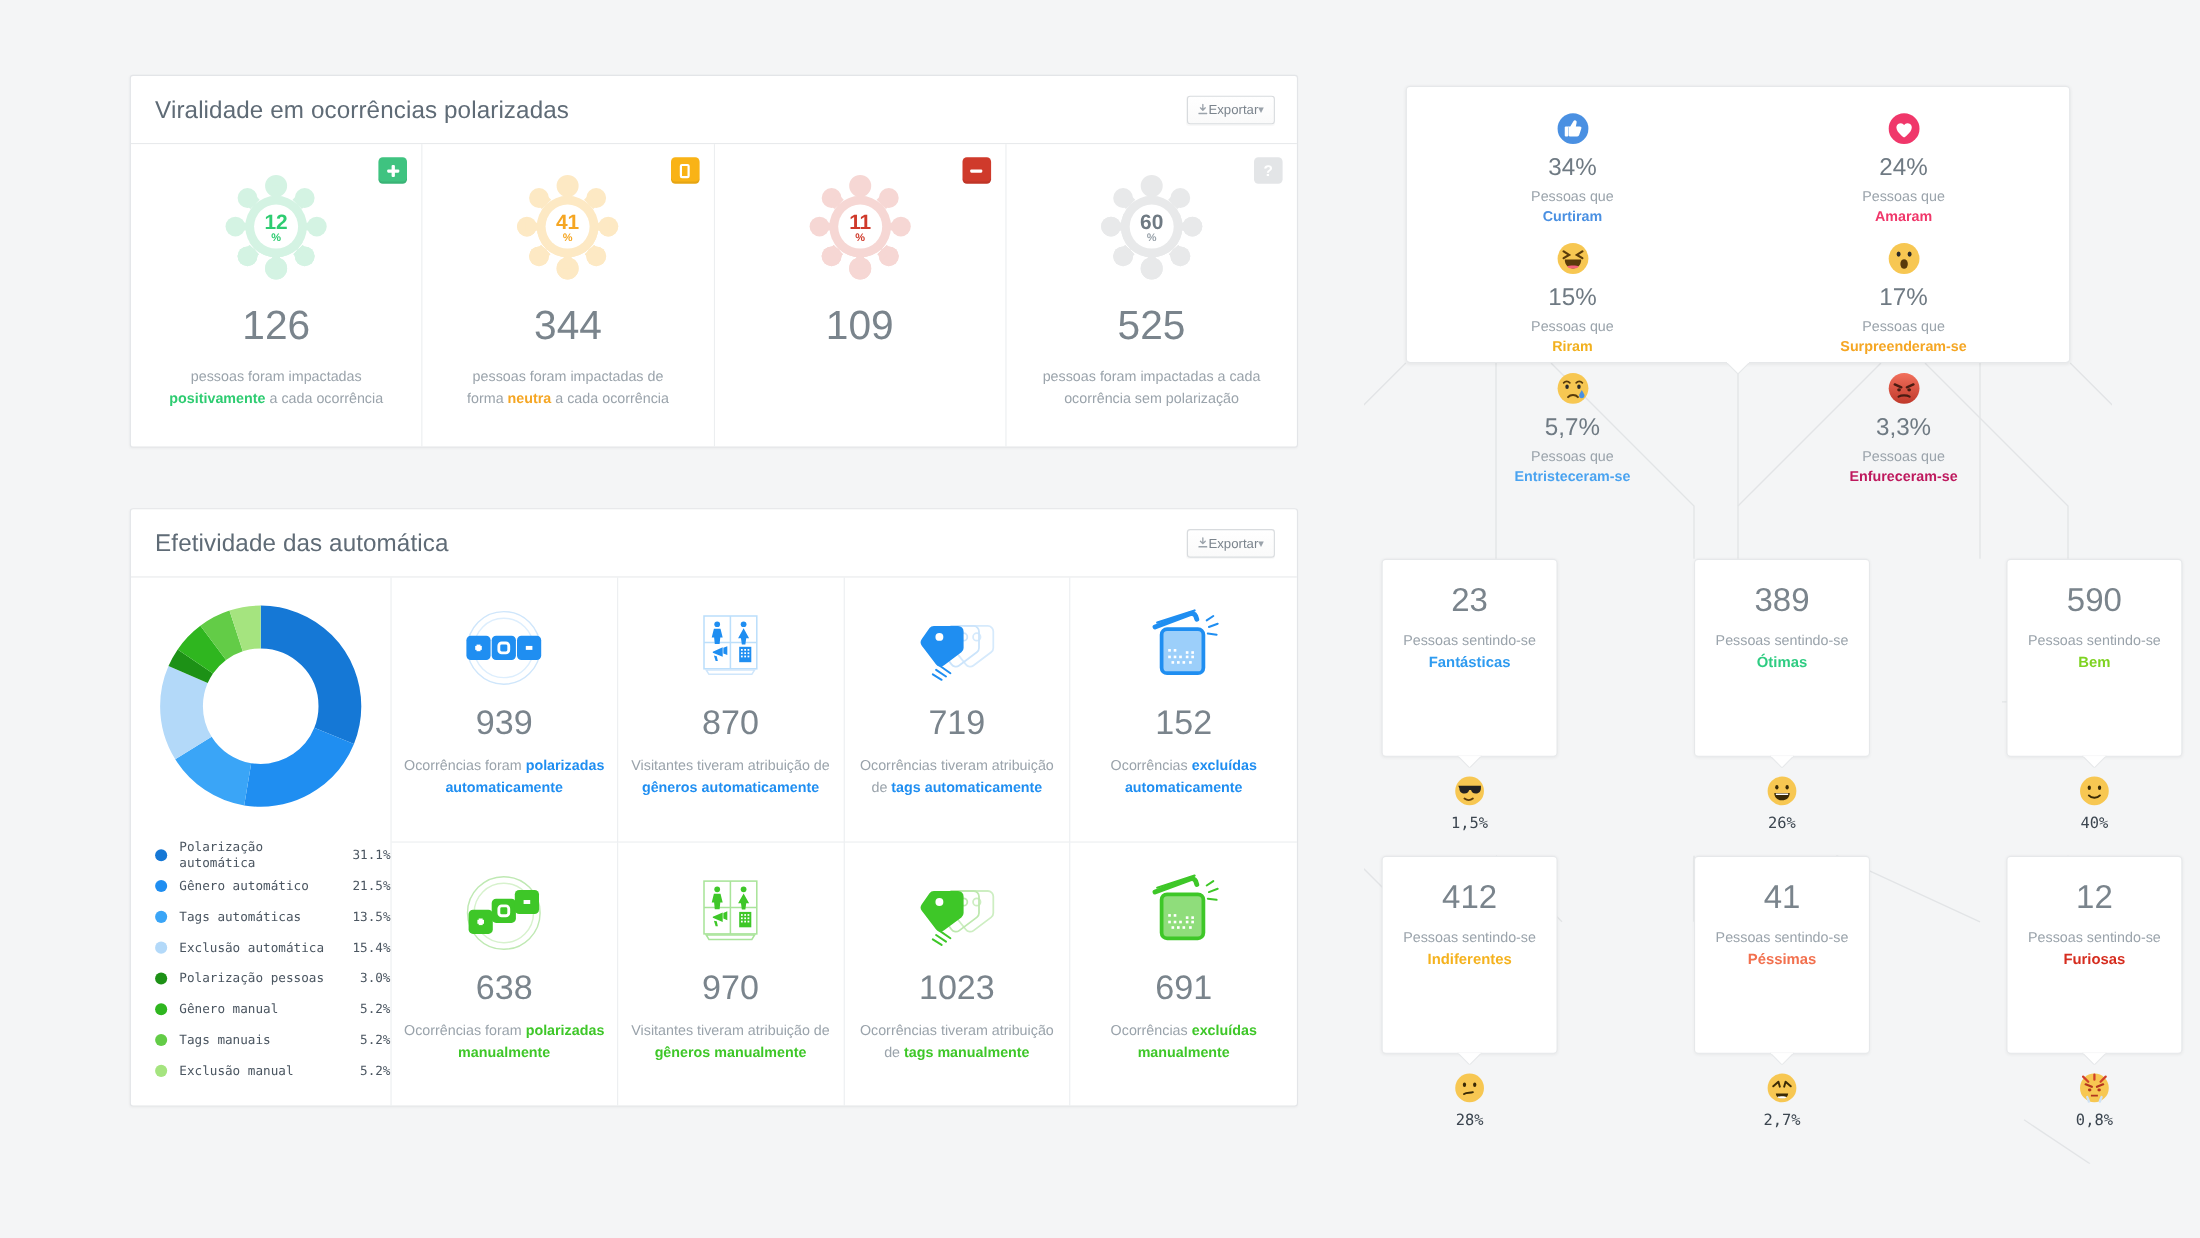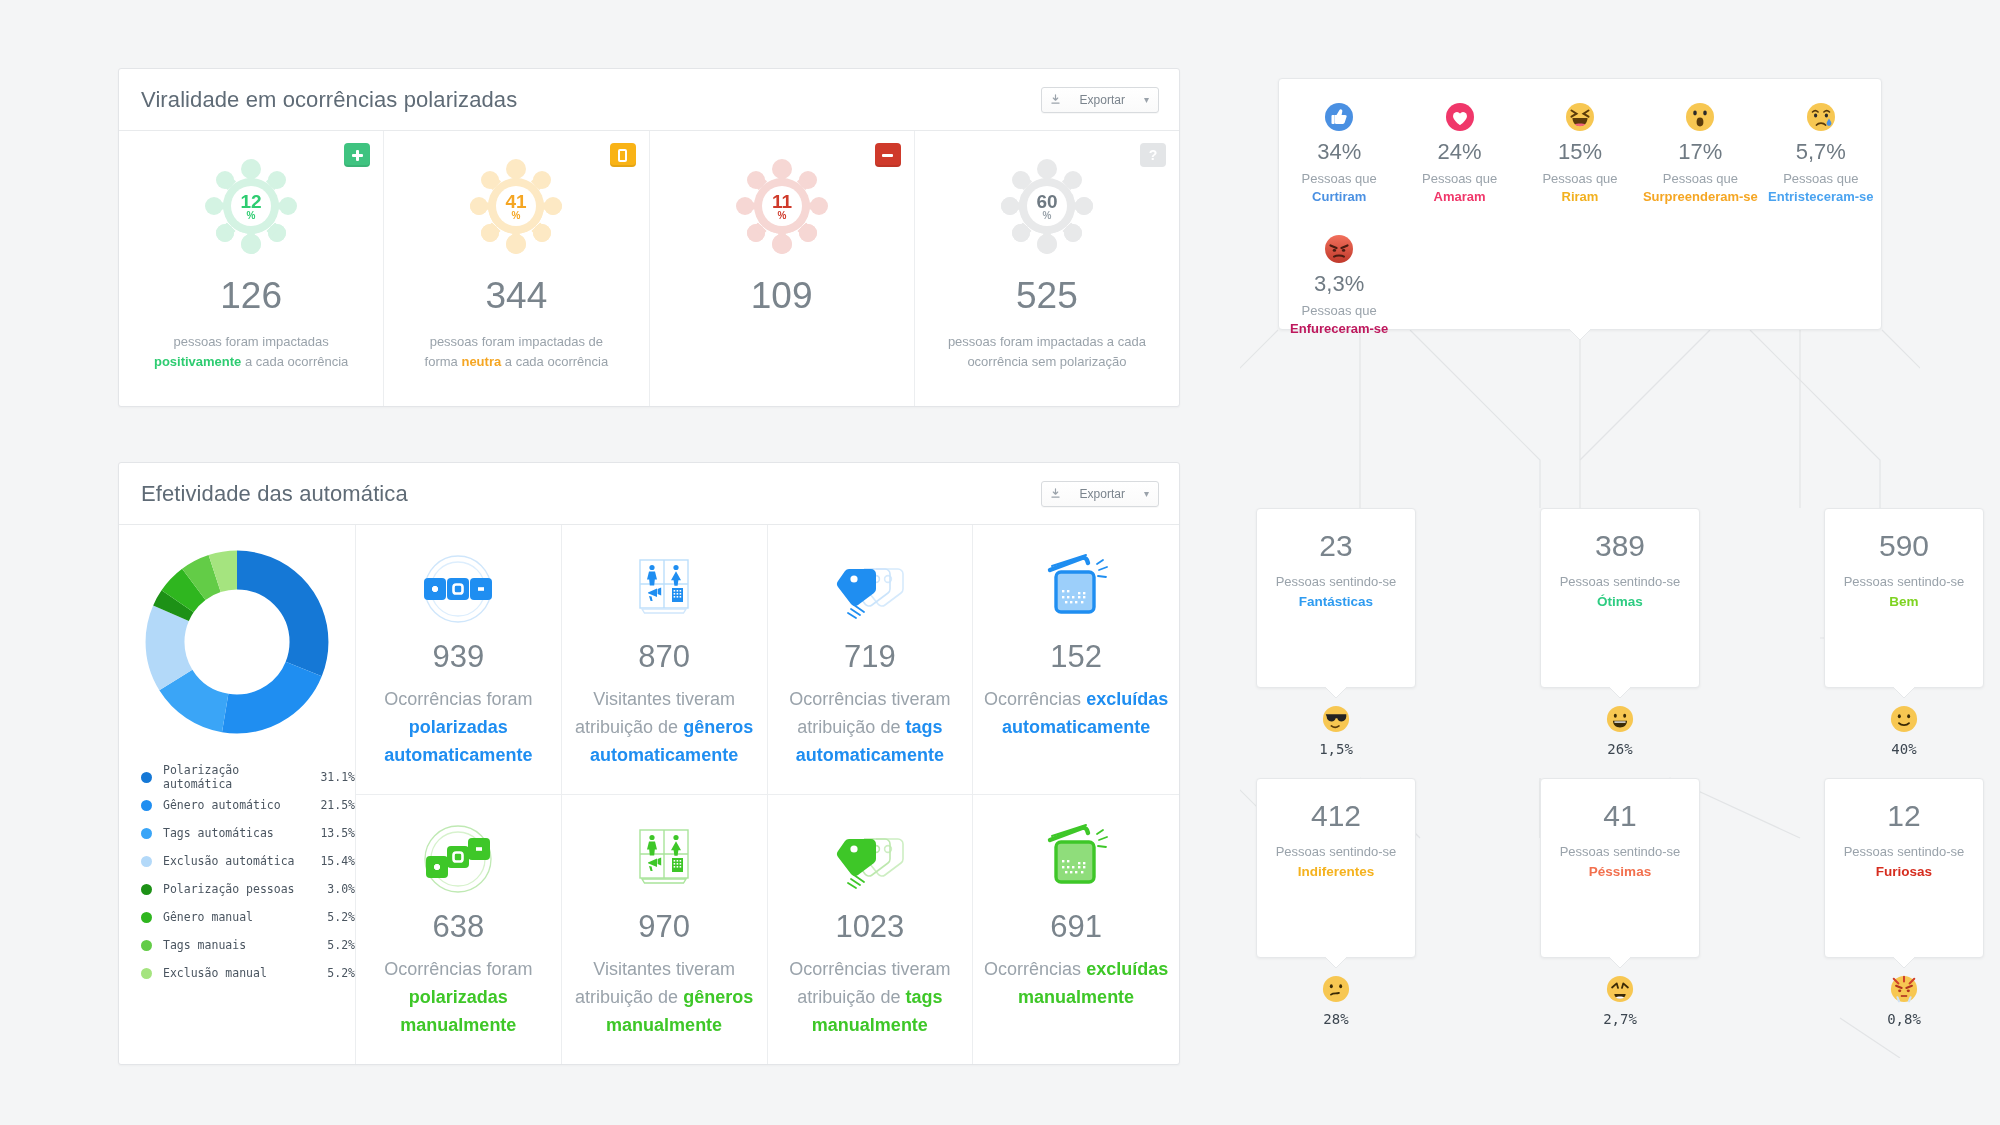--- a/index.html
+++ b/index.html
@@ -23,21 +23,21 @@
 
   .panel-head {
     height: 62px;
     display: flex; align-items: center; justify-content: space-between;
     padding: 0 20px 0 22px;
     border-bottom: 1px solid #e8eaec;
   }
   .panel-title { font-size: 22px; color: #5f6b76; font-weight: 400; letter-spacing: .1px; }
 
   .export-btn {
-    display: flex; align-items: center; gap: 19px;
+    display: flex; align-items: center; gap: 0;
     border: 1px solid #d8dbde; border-radius: 3px;
     background: linear-gradient(#fff,#fafafa);
     padding: 5px 9px 5px 8px;
     font-size: 12px; color: #7b848d; cursor: pointer;
     box-shadow: 0 1px 1px rgba(0,0,0,.03);
   }
   .export-btn .dl { width: 11px; height: 11px; display:block; }
   .export-btn .cv { font-size: 10px; color: #9aa2aa; }
 
   
@@ -93,41 +93,41 @@
   .eff-grid { flex: 1; display: grid; grid-template-columns: repeat(4,1fr); }
   .eff-cell {
     border-right: 1px solid #eceef0; border-bottom: 1px solid #eceef0;
     padding: 20px 10px 24px; text-align: center;
     display: flex; flex-direction: column; align-items: center;
   }
   .eff-cell:nth-child(4n) { border-right: none; }
   .eff-cell:nth-child(n+5) { border-bottom: none; }
   .eff-icon { height: 88px; display:flex; align-items:center; justify-content:center; }
   .eff-num { font-size: 31px; color: #7a848c; font-weight: 300; line-height: 1; margin-top: 8px; }
-  .eff-desc { font-size: 18px; color: #9aa3ab; line-height: 1.55; margin-top: 14px; max-width: 190px; }
+  .eff-desc { font-size: 13px; color: #9aa3ab; line-height: 1.55; margin-top: 14px; max-width: 190px; }
   .eff-desc b { font-weight: 700; }
   .c-blue { color: #1f8ef1; } .c-green2 { color: #3ec728; }
 
   
   .right-col { position: absolute; left: 1240px; top: 78px; width: 680px; height: 960px; }
   .flow-svg { position: absolute; left: 0; top: 0; }
 
   .card {
     position: absolute; background: #fff;
     border: 1px solid #e6e8ea; border-radius: 4px;
     box-shadow: 0 1px 3px rgba(0,0,0,.05);
   }
   .card .tail, .card .tail-in {
     position: absolute; left: 50%; margin-left: -11px; bottom: -11px;
     width: 22px; height: 11px;
   }
 
   
   #reactions { left: 38px; top: 0; width: 604px; height: 252px; padding: 20px 0 0; }
-  .react-grid { display: grid; grid-template-columns: repeat(5,1fr); row-gap: 26px; }
+  .react-grid { display: grid; grid-template-columns: repeat(2,1fr); row-gap: 12px; }
   .react-cell { text-align: center; }
   .react-emoji { height: 36px; display:flex; align-items:center; justify-content:center; }
   .react-pct { font-size: 22px; color: #6f7a83; font-weight: 300; margin-top: 6px; line-height: 1; }
   .react-sub { font-size: 13px; color: #9aa3ab; margin-top: 7px; line-height: 1.35; }
   .react-name { font-size: 13px; font-weight: 700; line-height: 1.35; }
 
   
   .sent {
     width: 160px; height: 180px;
     display: flex; flex-direction: column; align-items: center;

